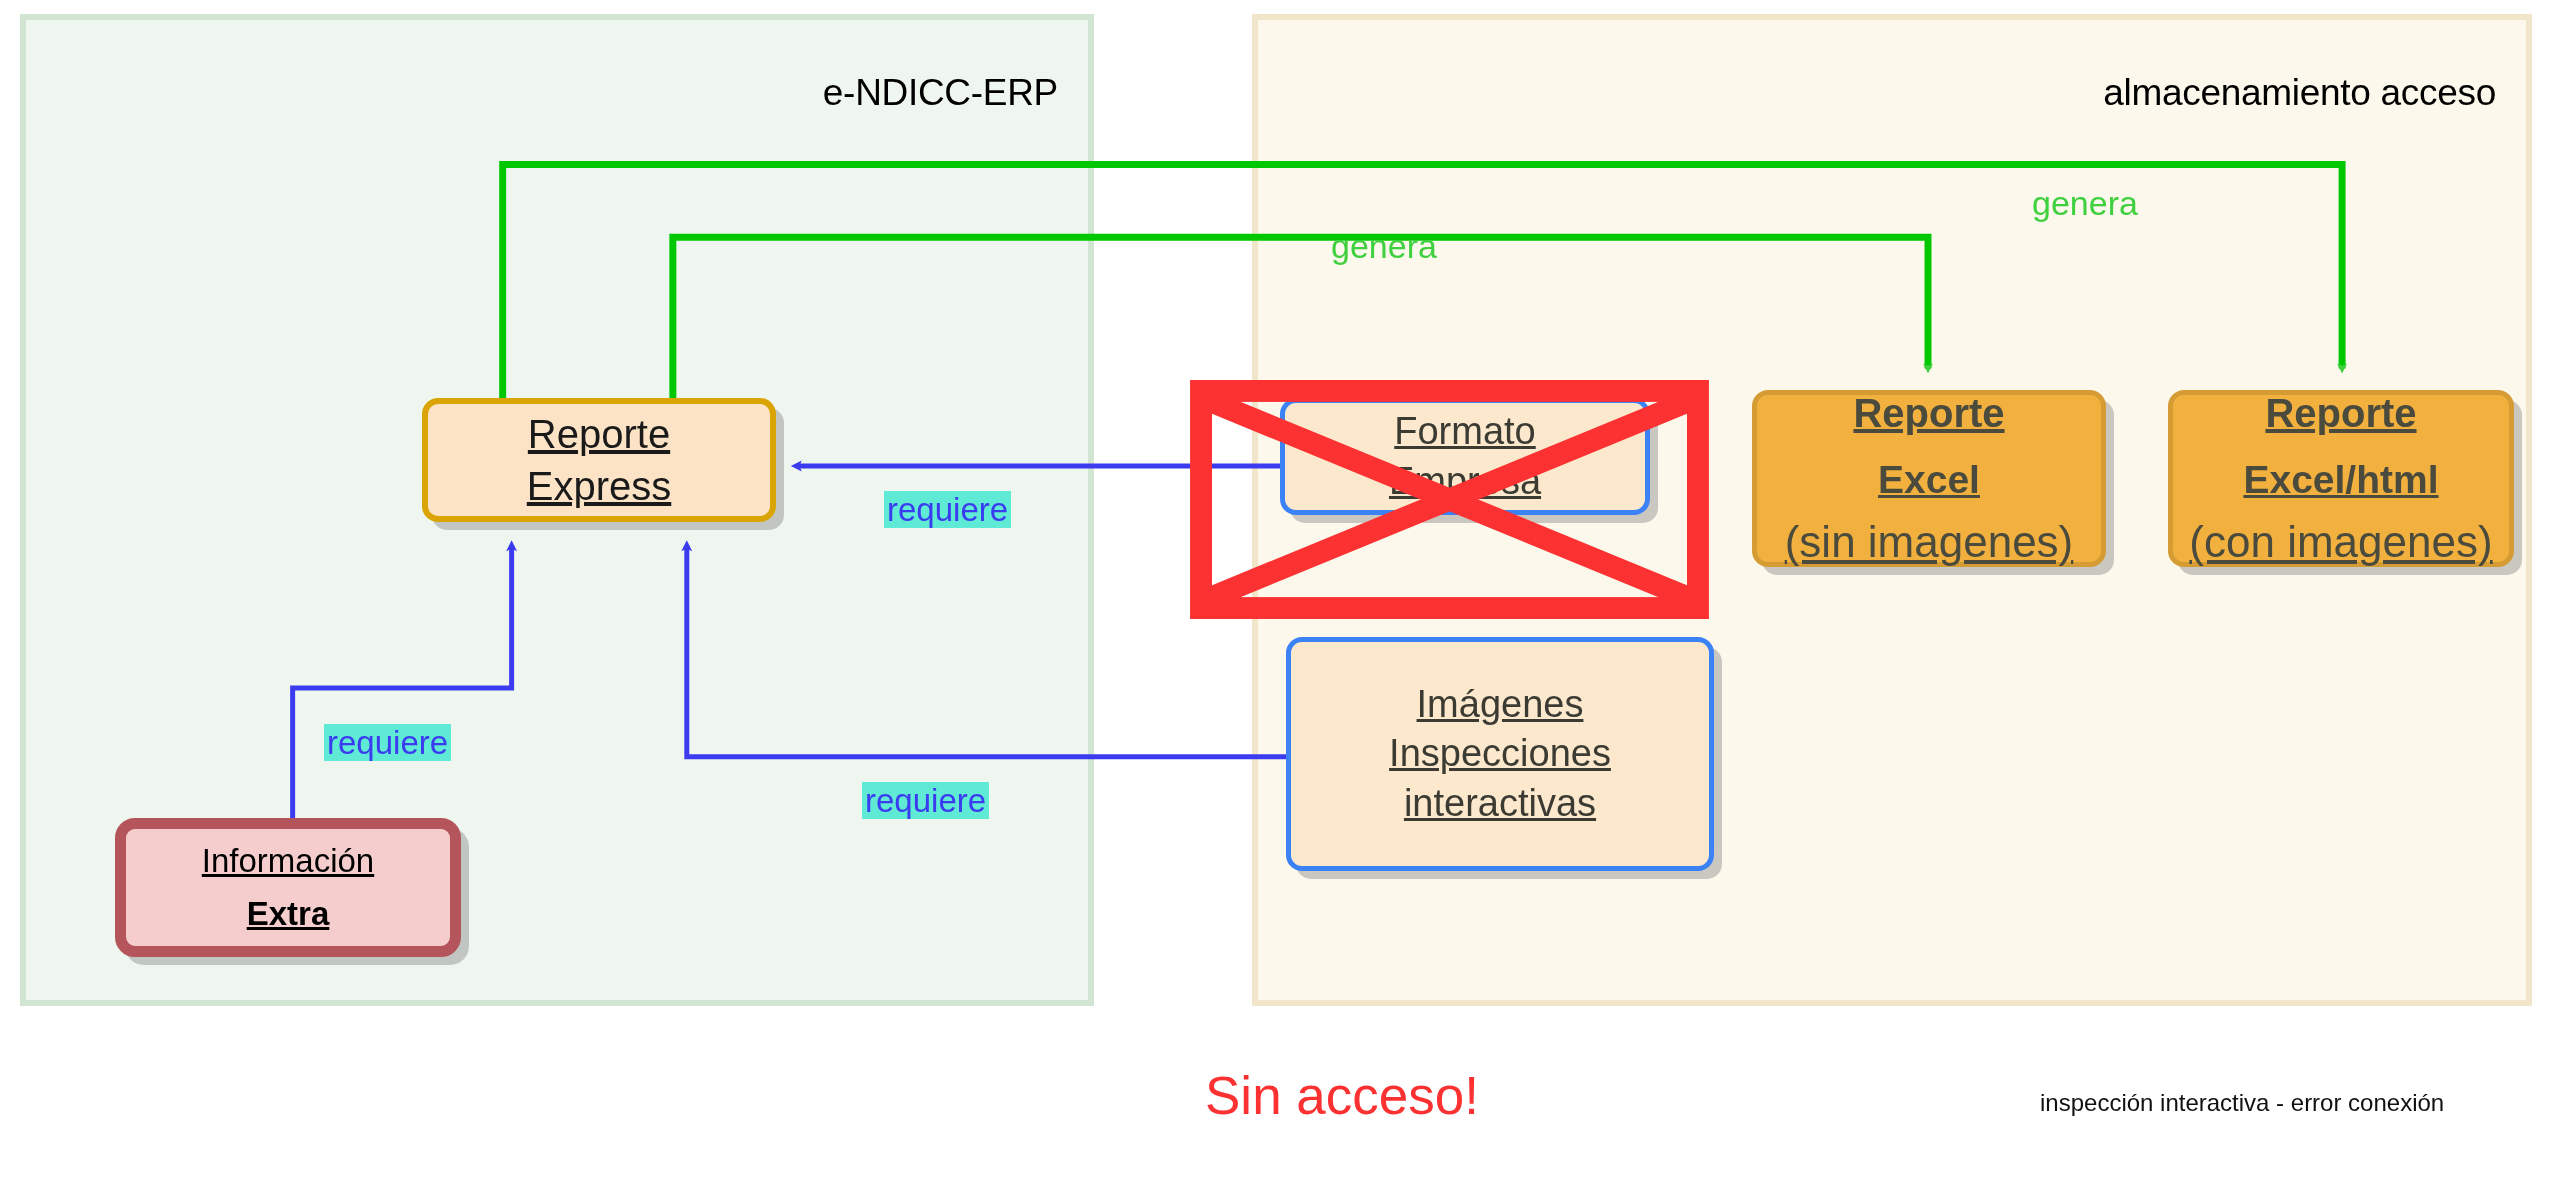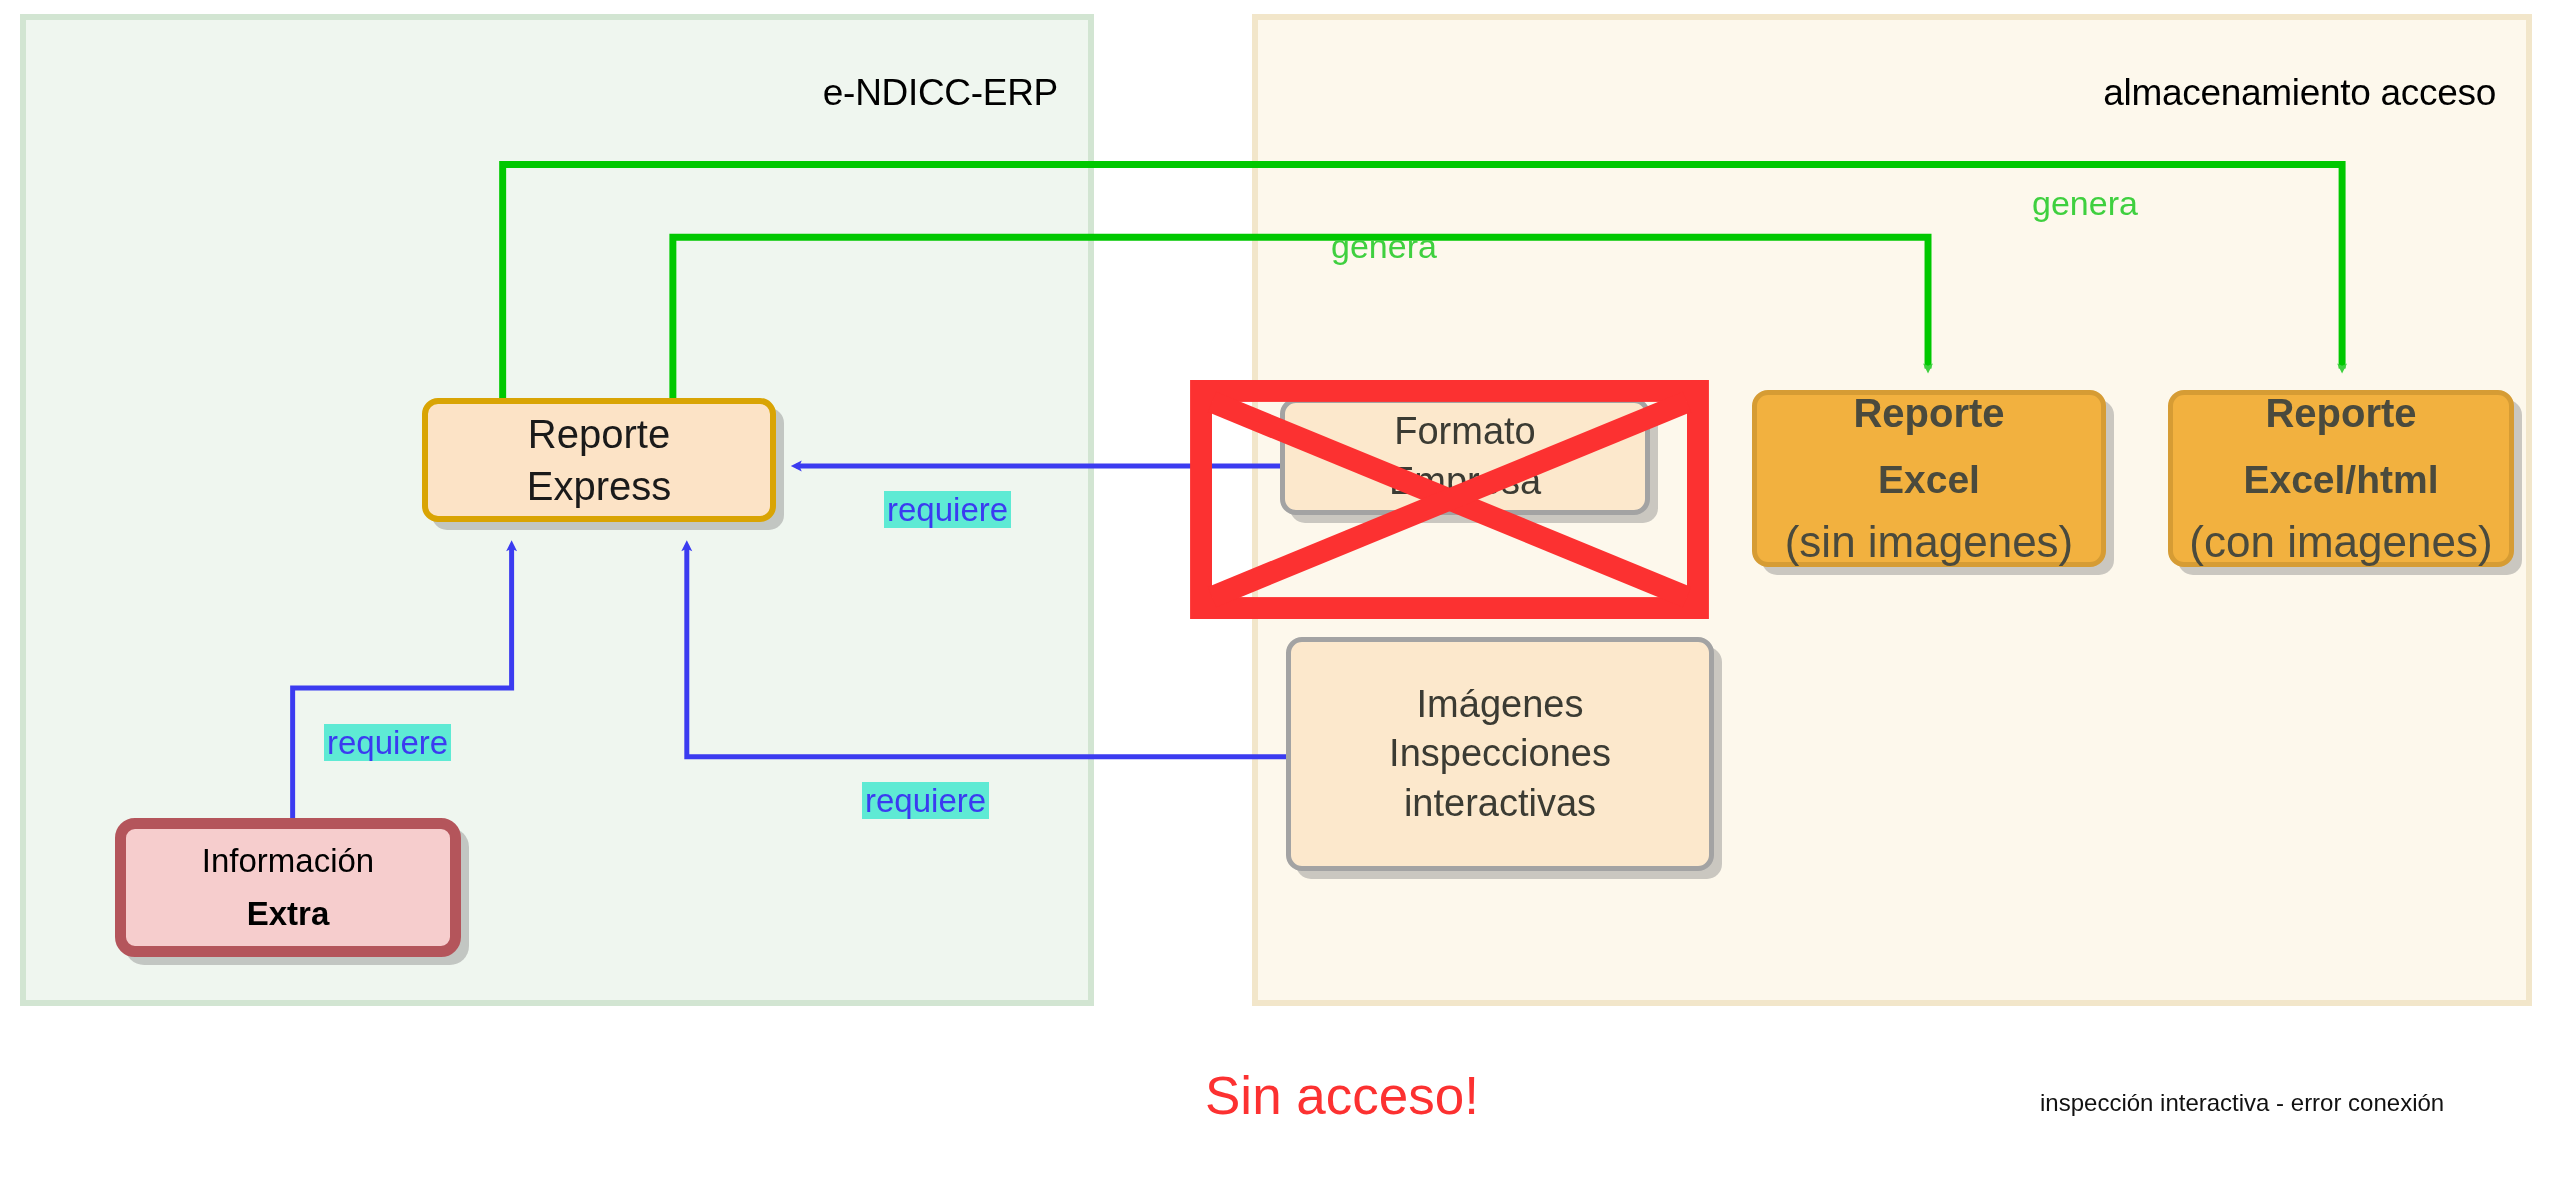--- a/index.html
+++ b/index.html
@@ -66,32 +66,33 @@
   .node {
     position: absolute;
     box-sizing: border-box;
     border-radius: 16px;
     display: flex;
     flex-direction: column;
     align-items: center;
     justify-content: center;
     text-align: center;
     box-shadow: 9px 9px 0 -1px rgba(140,140,140,0.45);
+    text-decoration: underline;
   }
   .node .ln { display: block; white-space: nowrap; line-height: 1.30; }
 
   
   .node-peach {
     background: #fce3c6;
     border: 6px solid #d9a404;
     color: #1a1a1a;
   }
   .node-peach-soft {
     background: #fce8cc;
-    border: 5px solid #a3a3a3;
+    border: 5px solid #3b82f6;
     color: #3b3b33;
   }
   
   .node-orange {
     background: #f2b13f;
     border: 5px solid #d69c34;
     color: #4a4a3d;
   }
   
   .node-pink {

